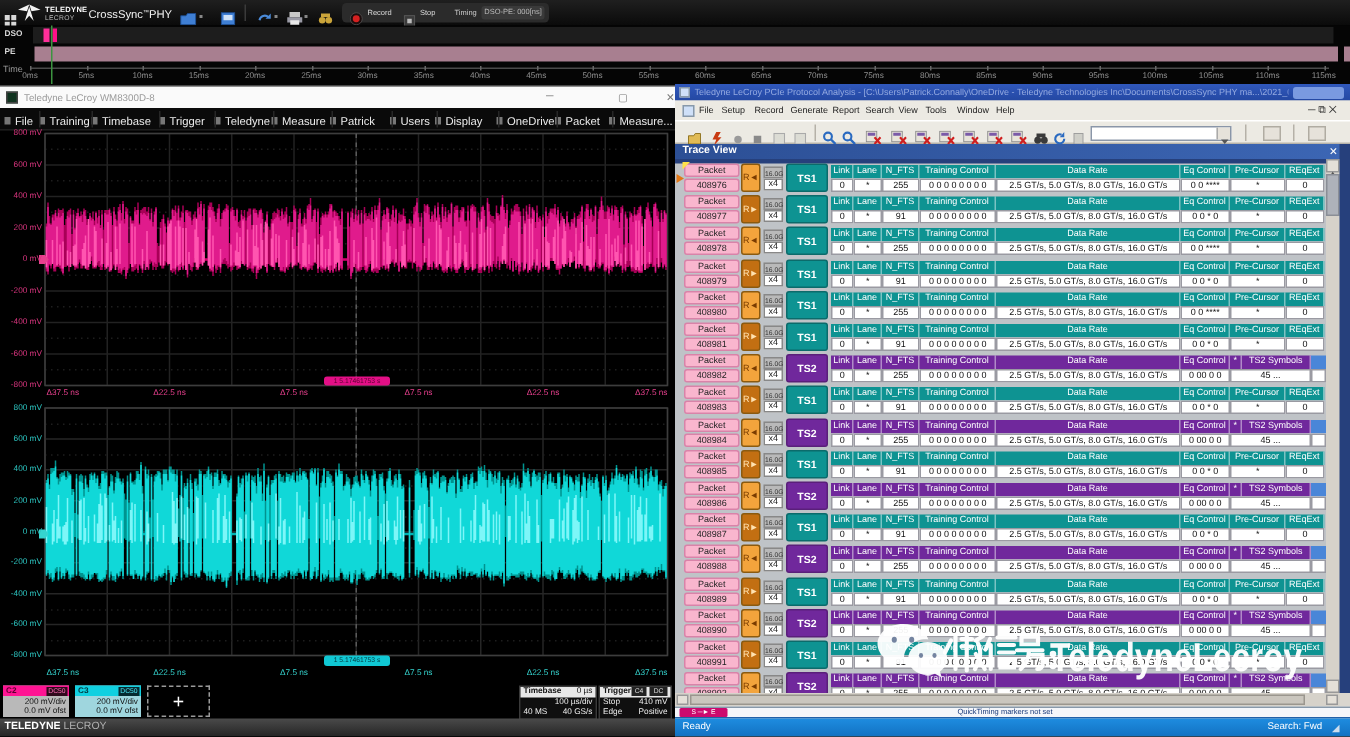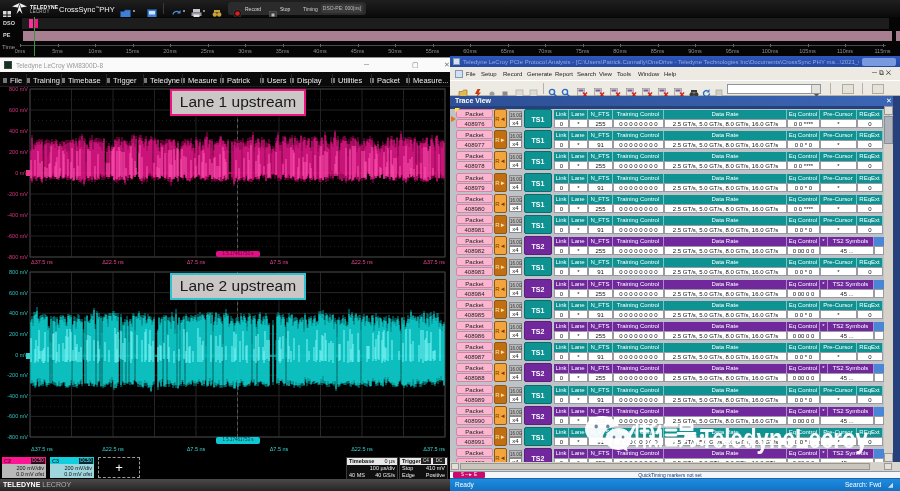--- a/index.html
+++ b/index.html
@@ -146,21 +146,21 @@
     <div style="position:absolute;left:150px;top:76px;font-size:7.5px;color:#ececec">Teledyne</div>
     <div style="position:absolute;left:181px;top:77.5px;width:4px;height:5px;background:#777"></div>
     <div style="position:absolute;left:188px;top:76px;font-size:7.5px;color:#ececec">Measure</div>
     <div style="position:absolute;left:220px;top:77.5px;width:4px;height:5px;background:#777"></div>
     <div style="position:absolute;left:227px;top:76px;font-size:7.5px;color:#ececec">Patrick</div>
     <div style="position:absolute;left:260px;top:77.5px;width:4px;height:5px;background:#777"></div>
     <div style="position:absolute;left:267px;top:76px;font-size:7.5px;color:#ececec">Users</div>
     <div style="position:absolute;left:290px;top:77.5px;width:4px;height:5px;background:#777"></div>
     <div style="position:absolute;left:297px;top:76px;font-size:7.5px;color:#ececec">Display</div>
     <div style="position:absolute;left:331px;top:77.5px;width:4px;height:5px;background:#777"></div>
-    <div style="position:absolute;left:338px;top:76px;font-size:7.5px;color:#ececec">Utilities</div>
+    <div style="position:absolute;left:338px;top:76px;font-size:7.5px;color:#ececec">OneDrive</div>
     <div style="position:absolute;left:370px;top:77.5px;width:4px;height:5px;background:#777"></div>
     <div style="position:absolute;left:377px;top:76px;font-size:7.5px;color:#ececec">Packet</div>
     <div style="position:absolute;left:406px;top:77.5px;width:4px;height:5px;background:#777"></div>
     <div style="position:absolute;left:413px;top:76px;font-size:7.5px;color:#ececec">Measure...</div>
     <div style="position:absolute;left:26px;top:74px;width:1px;height:11px;background:#262626"></div>
     <div style="position:absolute;left:61px;top:74px;width:1px;height:11px;background:#262626"></div>
     <div style="position:absolute;left:106px;top:74px;width:1px;height:11px;background:#262626"></div>
     <div style="position:absolute;left:143px;top:74px;width:1px;height:11px;background:#262626"></div>
     <div style="position:absolute;left:182px;top:74px;width:1px;height:11px;background:#262626"></div>
     <div style="position:absolute;left:221px;top:74px;width:1px;height:11px;background:#262626"></div>
@@ -216,22 +216,20 @@
     <div style="position:absolute;top:445.5px;left:31px;font-size:5.5px;color:#35d4cf;white-space:nowrap">Δ37.5 ns</div>
     <div style="position:absolute;top:445.5px;left:113px;transform:translateX(-50%);font-size:5.5px;color:#35d4cf;white-space:nowrap">Δ22.5 ns</div>
     <div style="position:absolute;top:445.5px;left:196px;transform:translateX(-50%);font-size:5.5px;color:#35d4cf;white-space:nowrap">Δ7.5 ns</div>
     <div style="position:absolute;top:445.5px;left:279px;transform:translateX(-50%);font-size:5.5px;color:#35d4cf;white-space:nowrap">Δ7.5 ns</div>
     <div style="position:absolute;top:445.5px;left:362px;transform:translateX(-50%);font-size:5.5px;color:#35d4cf;white-space:nowrap">Δ22.5 ns</div>
     <div style="position:absolute;top:445.5px;right:455px;font-size:5.5px;color:#35d4cf;white-space:nowrap">Δ37.5 ns</div>
 
 <div class="abs" style="left:216px;top:250.5px;width:44px;height:6.5px;background:#e30f86;border-radius:2px;font-size:4.5px;color:#5a0030;text-align:center;line-height:6px">1 5.17461753 s</div>
 <div class="abs" style="left:216px;top:437px;width:44px;height:6.5px;background:#10c8d4;border-radius:2px;font-size:4.5px;color:#003a40;text-align:center;line-height:6px">1 5.17461753 s</div>
 
-<div class="abs" style="left:170px;top:89px;width:136px;height:27px;background:#cbc7c7;border:2px solid #ee1482;box-shadow:1px 1px 2px rgba(0,0,0,.6);font-size:15.5px;color:#1a1a1a;text-align:center;line-height:22px">Lane 1 upstream</div>
-<div class="abs" style="left:170px;top:272.5px;width:136px;height:27px;background:#cbc7c7;border:2px solid #2fc3d2;box-shadow:1px 1px 2px rgba(0,0,0,.6);font-size:15.5px;color:#1a1a1a;text-align:center;line-height:22px">Lane 2 upstream</div>
 
 <div class="abs" style="left:2px;top:457px;width:44px;height:21px;background:#b9b9b9">
  <div style="position:absolute;left:0;top:0;width:44px;height:7px;background:#ff1493"></div>
  <div style="position:absolute;left:2px;top:0.5px;font-size:5.5px;color:#5a0030;font-weight:bold">C2</div>
  <div style="position:absolute;right:1px;top:0.5px;width:14px;height:6px;background:#30091c;font-size:4.5px;color:#ff70b8;text-align:center;line-height:6px">DC50</div>
  <div style="position:absolute;right:2px;top:7.5px;font-size:5.5px;color:#111">200 mV/div</div>
  <div style="position:absolute;right:2px;top:14px;font-size:5.5px;color:#111">0.0 mV ofst</div>
 </div>
 <div class="abs" style="left:50px;top:457px;width:44px;height:21px;background:#9fd6de">
  <div style="position:absolute;left:0;top:0;width:44px;height:7px;background:#10d0e0"></div>

